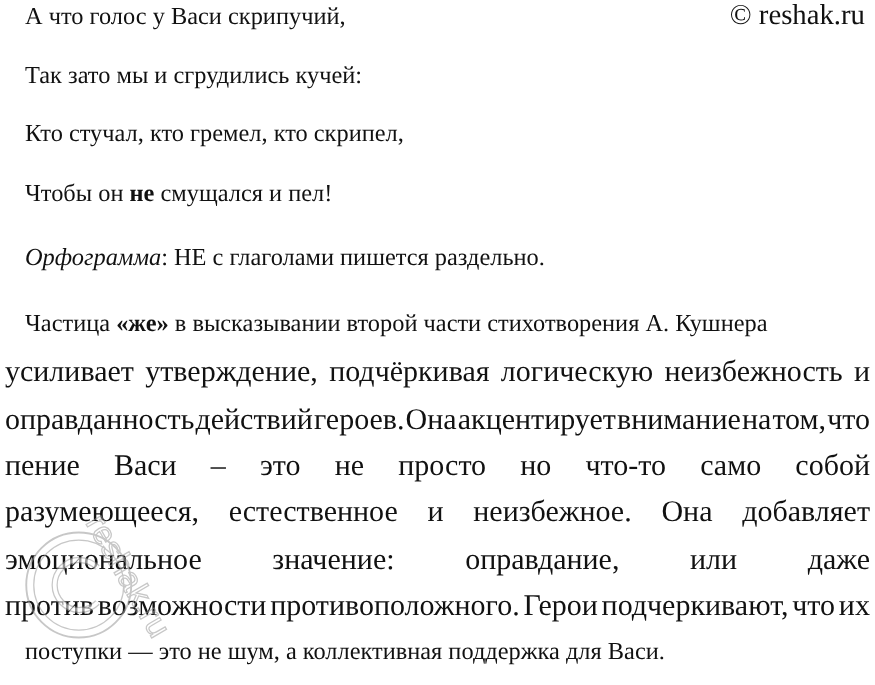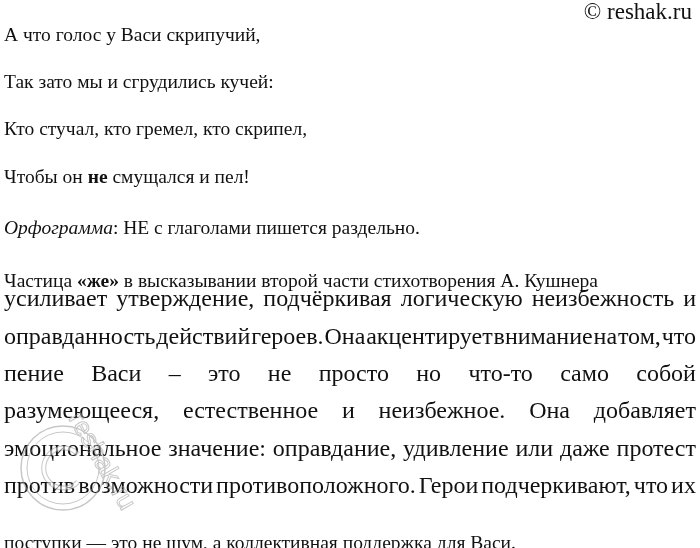--- a/index.html
+++ b/index.html
@@ -3,22 +3,22 @@
 <meta charset="utf-8">
 <style>
   html, body { margin: 0; padding: 0; }
   body {
     width: 700px; height: 548px; overflow: hidden; background: #ffffff;
     position: relative;
     font-family: "Liberation Serif", "DejaVu Serif", serif;
     color: #111111;
   }
   .line {
-    position: absolute; left: 4px; white-space: nowrap;
-    font-size: 19.5px; line-height: 24px; margin-top: 21px;
+    position: absolute; left: 20px; white-space: nowrap;
+    font-size: 19.5px; line-height: 24px;
   }
   .just {
     position: absolute; left: 4px; width: 692px;
     font-size: 24px; line-height: 24px;
     text-align: justify; text-align-last: justify; white-space: nowrap;
     display: flex; justify-content: space-between;
   }
   .just span.w { display: inline-block; }
   .copyright {
     position: absolute; right: 8px; top: 0px;
@@ -87,24 +87,22 @@
     <span class="w">естественное</span>
     <span class="w">и</span>
     <span class="w">неизбежное.</span>
     <span class="w">Она</span>
     <span class="w">добавляет</span>
   </div>
 <div class="just" style="top:436px">
     <span class="w">эмоциональное</span>
     <span class="w">значение:</span>
     <span class="w">оправдание,</span>
-    <span class="w">удивление</span>
     <span class="w">или</span>
     <span class="w">даже</span>
-    <span class="w">протест</span>
   </div>
 <div class="just" style="top:473px">
     <span class="w">против</span>
     <span class="w">возможности</span>
     <span class="w">противоположного.</span>
     <span class="w">Герои</span>
     <span class="w">подчеркивают,</span>
     <span class="w">что</span>
     <span class="w">их</span>
   </div>

